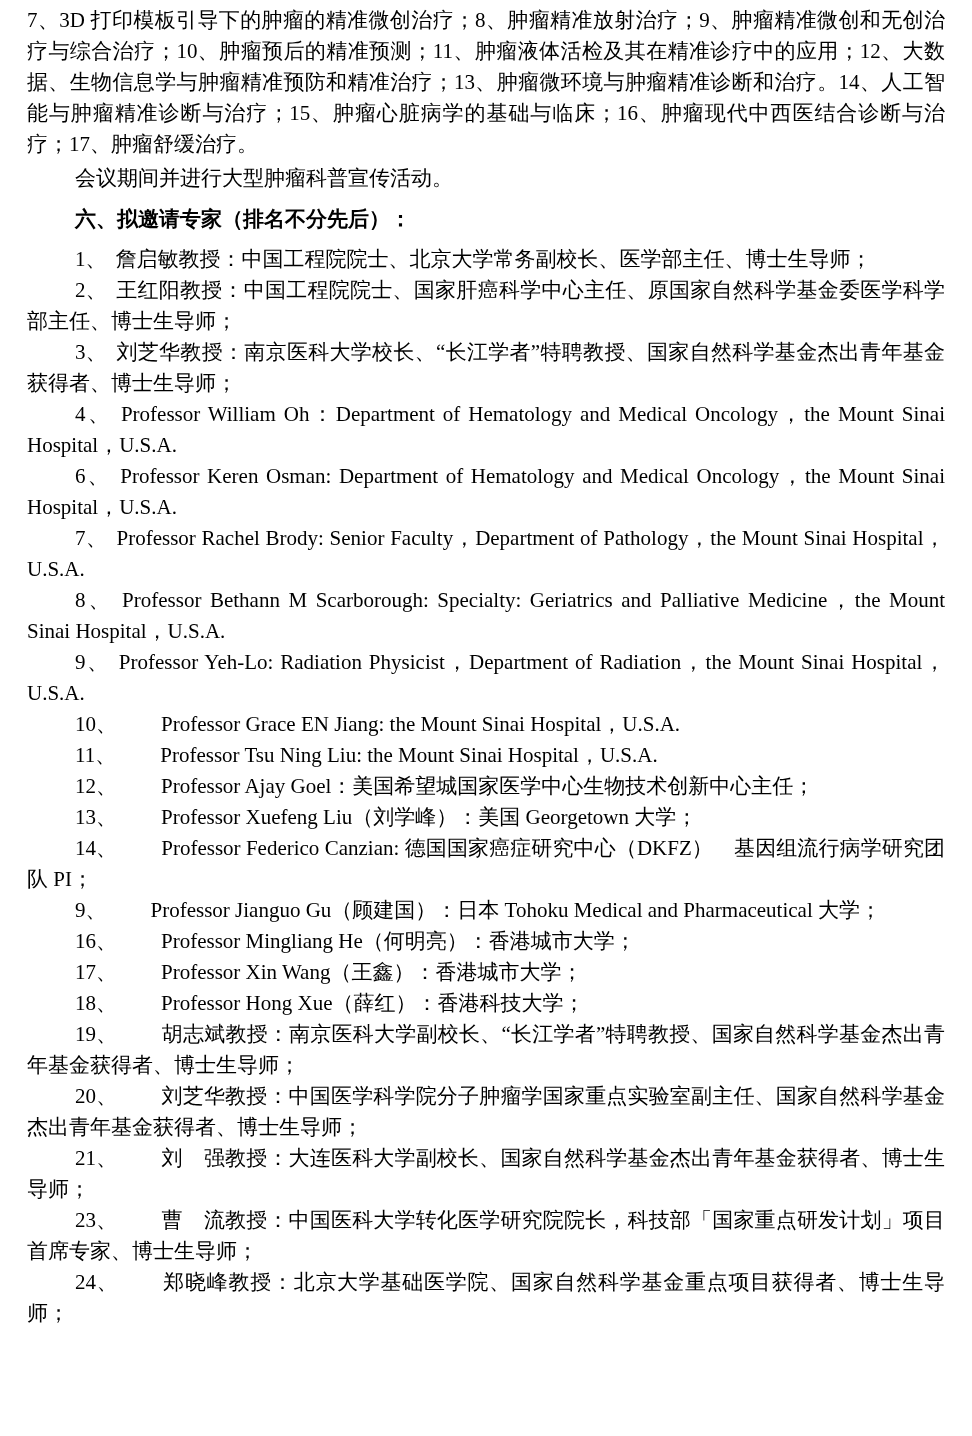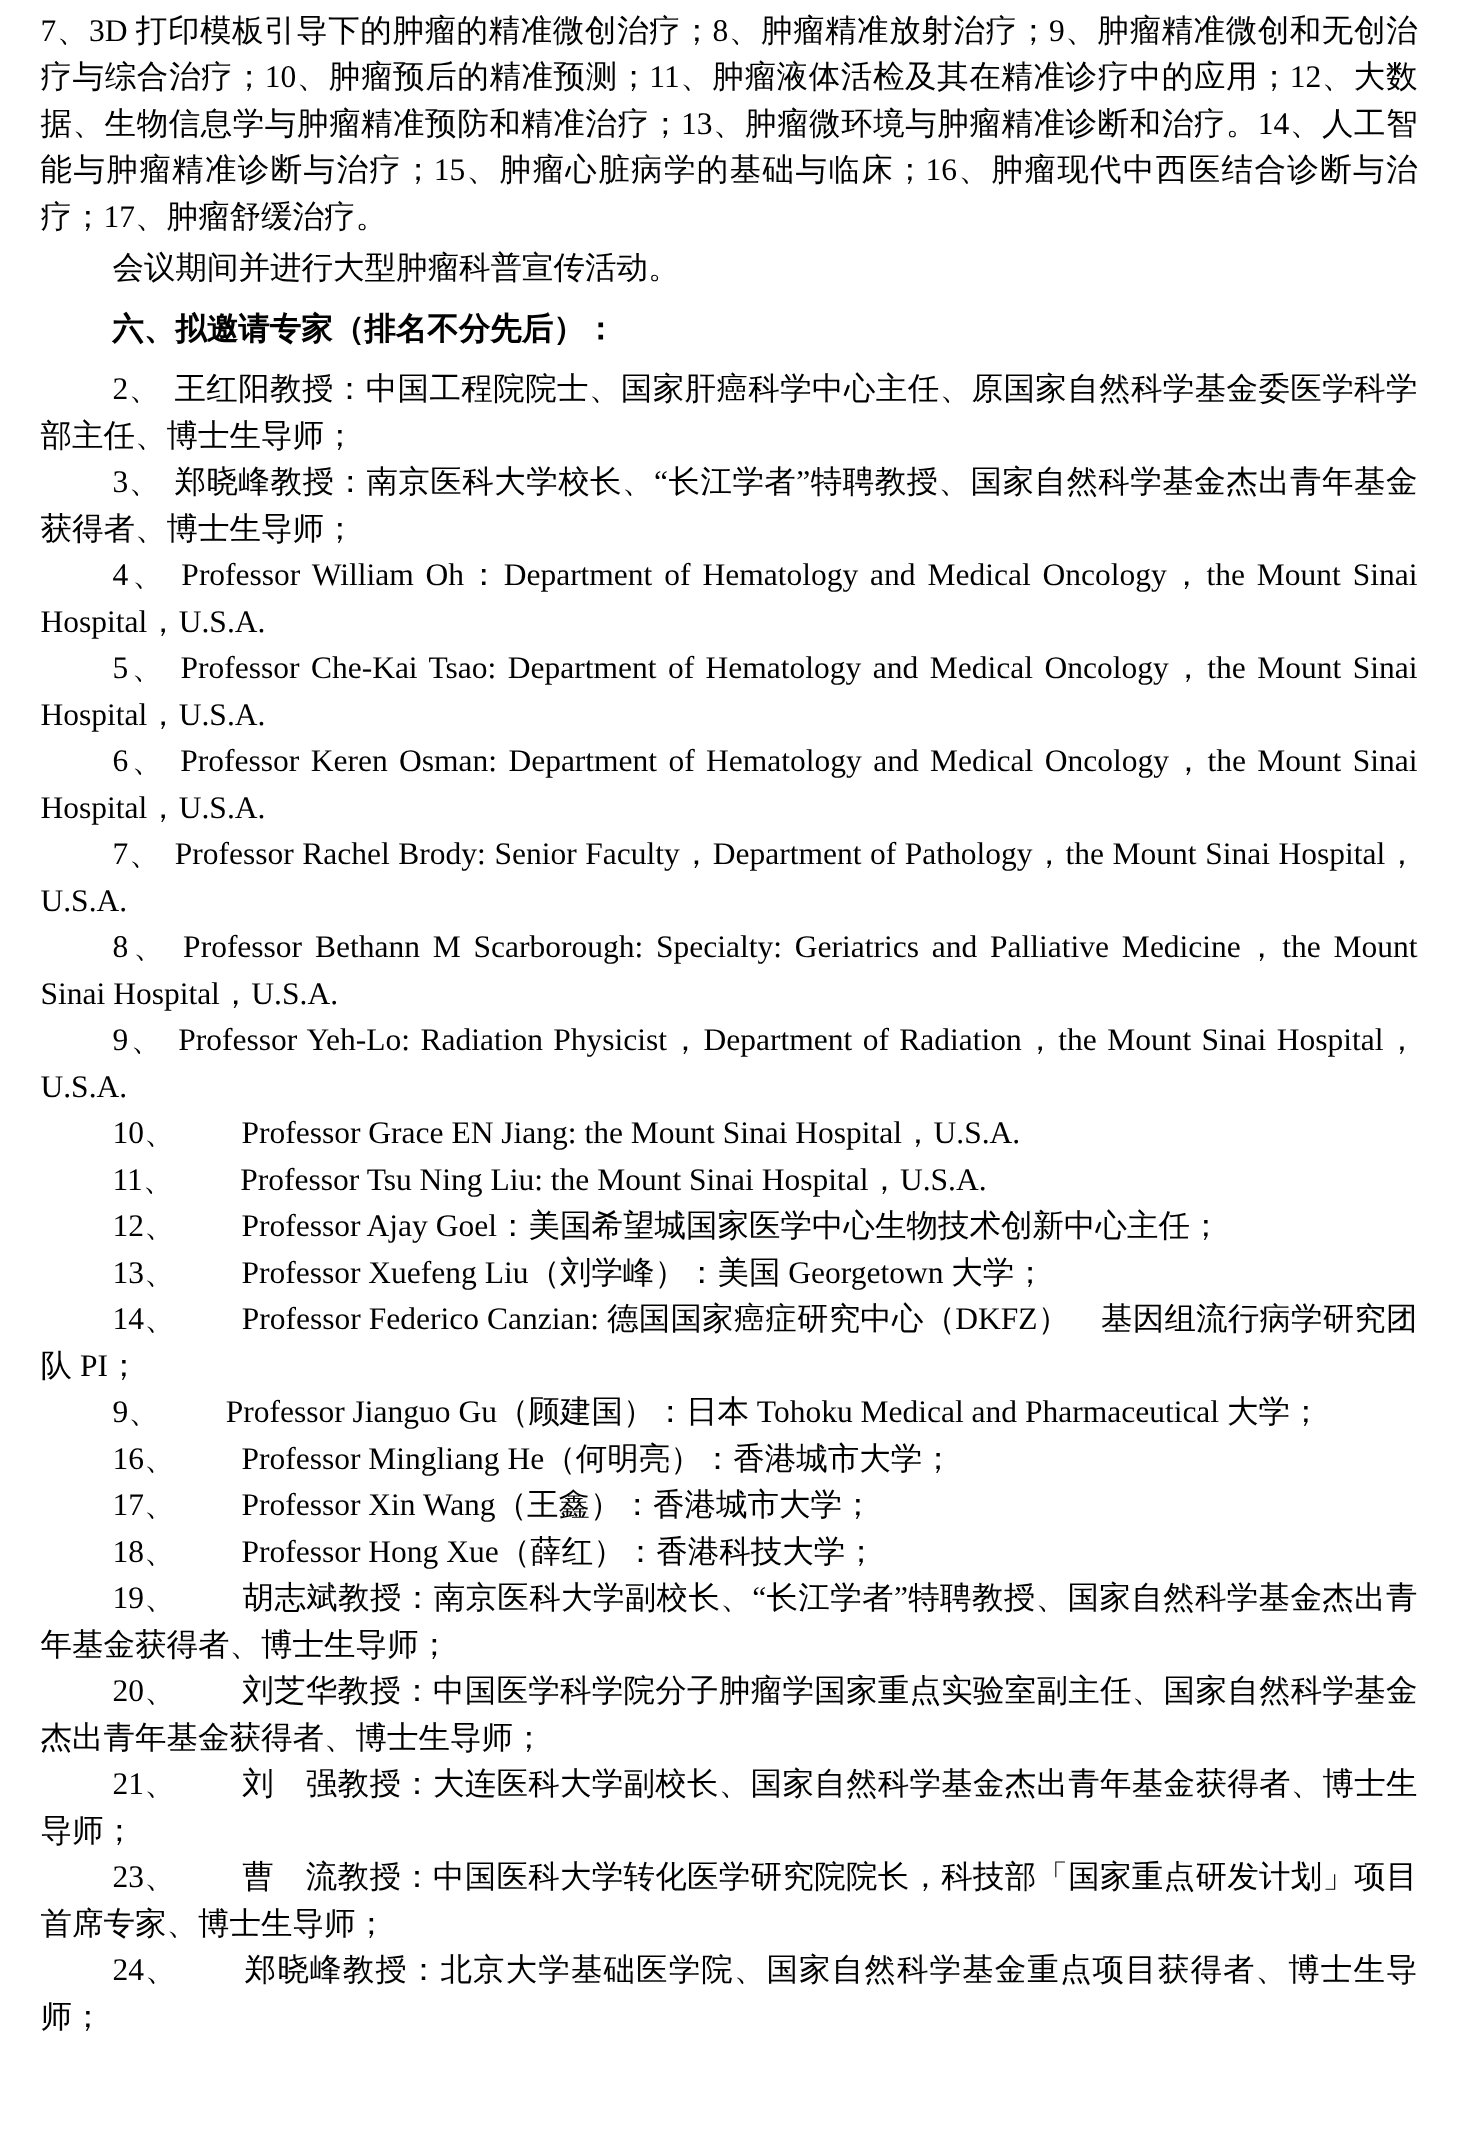--- a/index.html
+++ b/index.html
@@ -41,24 +41,24 @@
 
 <div class="page">
 
   <p class="intro">7、3D 打印模板引导下的肿瘤的精准微创治疗；8、肿瘤精准放射治疗；9、肿瘤精准微创和无创治疗与综合治疗；10、肿瘤预后的精准预测；11、肿瘤液体活检及其在精准诊疗中的应用；12、大数据、生物信息学与肿瘤精准预防和精准治疗；13、肿瘤微环境与肿瘤精准诊断和治疗。14、人工智能与肿瘤精准诊断与治疗；15、肿瘤心脏病学的基础与临床；16、肿瘤现代中西医结合诊断与治疗；17、肿瘤舒缓治疗。</p>
 
   <p class="indent2 outreach-note">会议期间并进行大型肿瘤科普宣传活动。</p>
 
   <p class="indent2 section-heading">六、拟邀请专家（排名不分先后）：</p>
 
   <div class="experts-list">
+      <p class="expert-item n1"><span class="expert-num">1、</span><span class="tab-gap"></span><span class="expert-text">詹启敏教授：中国工程院院士、北京大学常务副校长、医学部主任、博士生导师；</span></p>
       <p class="expert-item n1"><span class="expert-num">2、</span><span class="tab-gap"></span><span class="expert-text">王红阳教授：中国工程院院士、国家肝癌科学中心主任、原国家自然科学基金委医学科学部主任、博士生导师；</span></p>
-      <p class="expert-item n1"><span class="expert-num">3、</span><span class="tab-gap"></span><span class="expert-text">郑晓峰教授：南京医科大学校长、“长江学者”特聘教授、国家自然科学基金杰出青年基金获得者、博士生导师；</span></p>
+      <p class="expert-item n1"><span class="expert-num">3、</span><span class="tab-gap"></span><span class="expert-text">刘芝华教授：南京医科大学校长、“长江学者”特聘教授、国家自然科学基金杰出青年基金获得者、博士生导师；</span></p>
       <p class="expert-item n1"><span class="expert-num">4、</span><span class="tab-gap"></span><span class="expert-text">Professor William Oh：Department of Hematology and Medical Oncology，the Mount Sinai Hospital，U.S.A.</span></p>
-      <p class="expert-item n1"><span class="expert-num">5、</span><span class="tab-gap"></span><span class="expert-text">Professor Che-Kai Tsao: Department of Hematology and Medical Oncology，the Mount Sinai Hospital，U.S.A.</span></p>
       <p class="expert-item n1"><span class="expert-num">6、</span><span class="tab-gap"></span><span class="expert-text">Professor Keren Osman: Department of Hematology and Medical Oncology，the Mount Sinai Hospital，U.S.A.</span></p>
       <p class="expert-item n1"><span class="expert-num">7、</span><span class="tab-gap"></span><span class="expert-text">Professor Rachel Brody: Senior Faculty，Department of Pathology，the Mount Sinai Hospital，U.S.A.</span></p>
       <p class="expert-item n1"><span class="expert-num">8、</span><span class="tab-gap"></span><span class="expert-text">Professor Bethann M Scarborough: Specialty: Geriatrics and Palliative Medicine，the Mount Sinai Hospital，U.S.A.</span></p>
       <p class="expert-item n1"><span class="expert-num">9、</span><span class="tab-gap"></span><span class="expert-text">Professor Yeh-Lo: Radiation Physicist，Department of Radiation，the Mount Sinai Hospital，U.S.A.</span></p>
       <p class="expert-item n2"><span class="expert-num">10、</span><span class="tab-gap"></span><span class="expert-text">Professor Grace EN Jiang: the Mount Sinai Hospital，U.S.A.</span></p>
       <p class="expert-item n2"><span class="expert-num">11、</span><span class="tab-gap"></span><span class="expert-text">Professor Tsu Ning Liu: the Mount Sinai Hospital，U.S.A.</span></p>
       <p class="expert-item n2"><span class="expert-num">12、</span><span class="tab-gap"></span><span class="expert-text">Professor Ajay Goel：美国希望城国家医学中心生物技术创新中心主任；</span></p>
       <p class="expert-item n2"><span class="expert-num">13、</span><span class="tab-gap"></span><span class="expert-text">Professor Xuefeng Liu（刘学峰）：美国 Georgetown 大学；</span></p>
       <p class="expert-item n2"><span class="expert-num">14、</span><span class="tab-gap"></span><span class="expert-text">Professor Federico Canzian: 德国国家癌症研究中心（DKFZ）　基因组流行病学研究团队 PI；</span></p>
       <p class="expert-item n2"><span class="expert-num">9、</span><span class="tab-gap"></span><span class="expert-text">Professor Jianguo Gu（顾建国）：日本 Tohoku Medical and Pharmaceutical 大学；</span></p>

